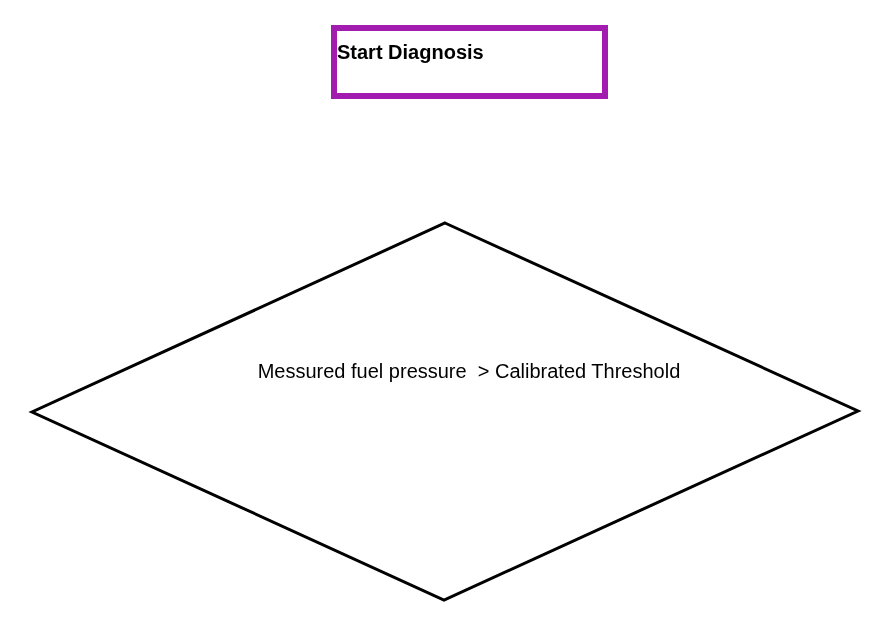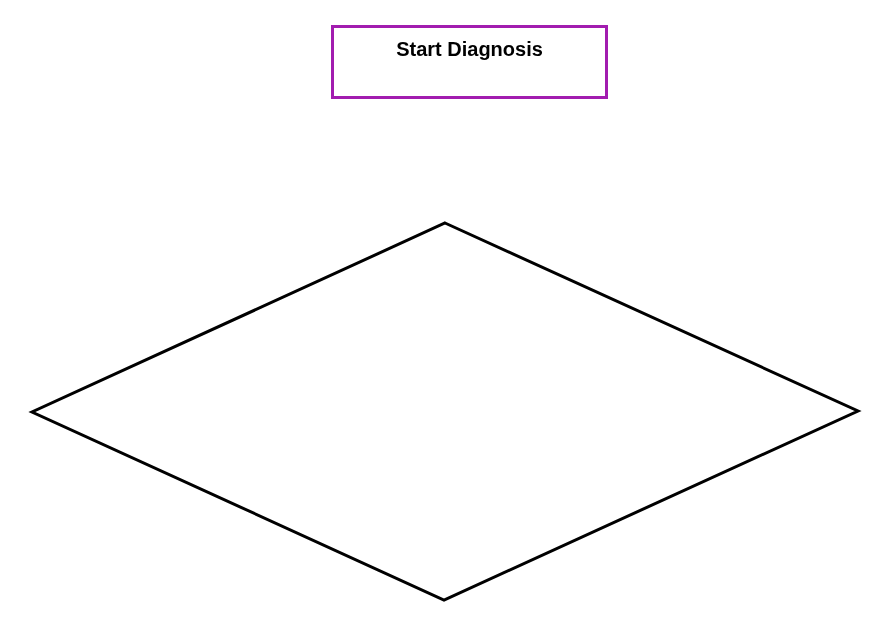--- a/index.html
+++ b/index.html
@@ -14,24 +14,23 @@
     height: 622px;
     background: #ffffff;
     overflow: hidden;
   }
   .start-node {
     position: absolute;
     left: 331px;
     top: 25px;
     width: 277px;
     height: 74px;
-    border: 3px solid #a21caf;
+    border: 6px solid #a21caf;
     box-sizing: border-box;
     background: #ffffff;
-    text-align: center;
   }
   .start-label {
     display: block;
     margin-top: 10px;
     font-size: 20px;
     font-weight: bold;
     color: #000000;
     white-space: pre;
   }
   .diamond-svg {
@@ -59,14 +58,15 @@
 <div class="canvas">
 
   <div class="start-node">
     <span class="start-label">Start Diagnosis</span>
   </div>
 
   <svg class="diamond-svg" viewBox="0 0 896 622" xmlns="http://www.w3.org/2000/svg">
     <polygon points="445,223 858,411 444,600 32,412" fill="none" stroke="#000000" stroke-width="3" stroke-linejoin="miter"></polygon>
   </svg>
 
+  <div class="decision-label">Messured fuel pressure  &gt; Calibrated Threshold</div>
 
 </div>
 
 </body></html>

